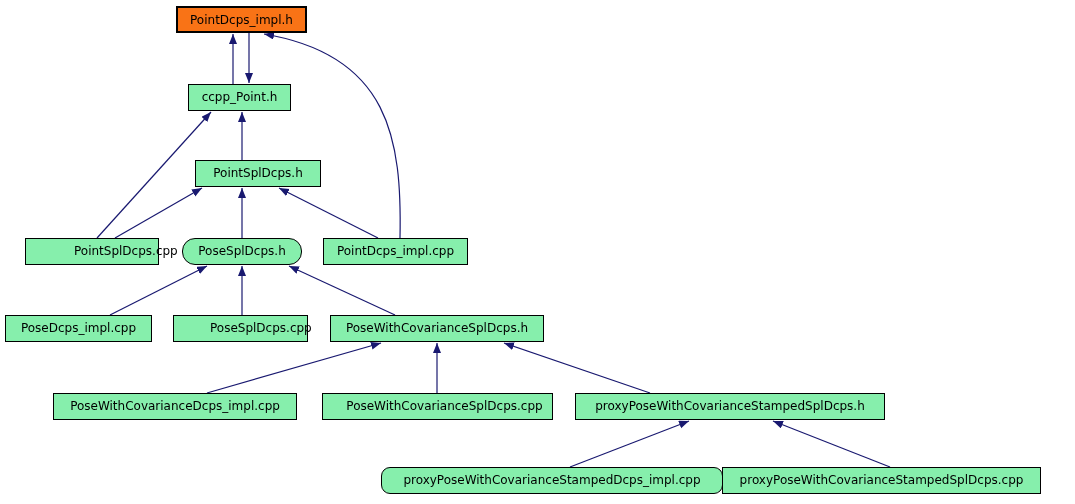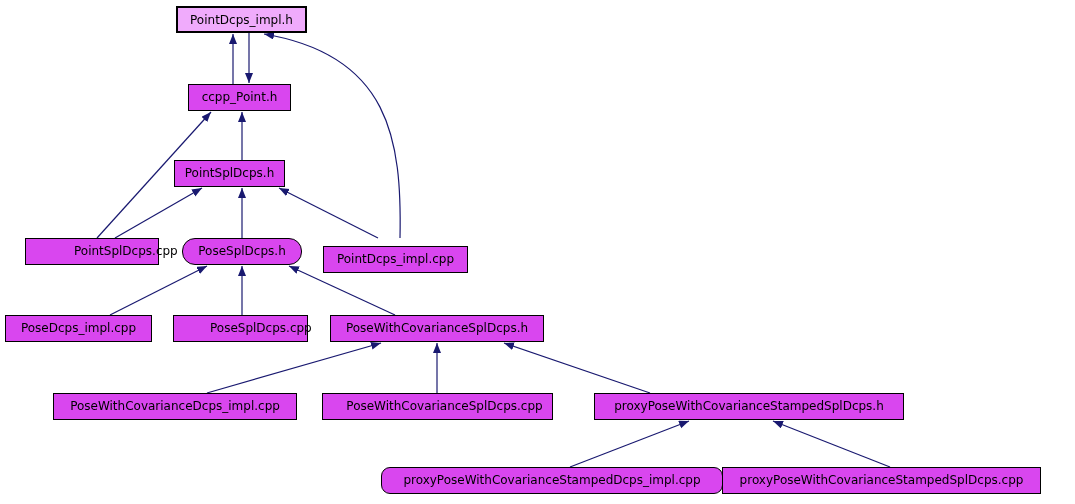--- a/index.html
+++ b/index.html
@@ -18,32 +18,32 @@
   #edge-layer {
     position: absolute;
     left: 0;
     top: 0;
     width: 1075px;
     height: 504px;
   }
   .node {
     position: absolute;
     box-sizing: border-box;
-    background: #d946ef;
+    background: #86efac;
     border: 1px solid #000000;
     color: #000000;
     font-size: 12px;
     line-height: 24px;
     text-align: center;
     white-space: nowrap;
     cursor: pointer;
   }
   .node.current {
     border-width: 2px;
-    background: #f0abfc;
+    background: #f97316;
     cursor: default;
   }
   .edge {
     fill: none;
     stroke: #191970;
     stroke-width: 1.2;
   }
 </style>
 </head>
 <body>
@@ -70,26 +70,26 @@
         <path d="M207,393 L381,343" class="edge" marker-end="url(#arrowhead)"></path>
         <path d="M437,393 L437,343" class="edge" marker-end="url(#arrowhead)"></path>
         <path d="M650,393 L504,343" class="edge" marker-end="url(#arrowhead)"></path>
         <path d="M570,467 L689,421" class="edge" marker-end="url(#arrowhead)"></path>
         <path d="M890,467 L773,421" class="edge" marker-end="url(#arrowhead)"></path>
       </g>
   </svg>
   <div id="nodes">
       <div class="node current" style="left: 176px; top: 6px; width: 131px; height: 27px;">PointDcps_impl.h</div>
       <div class="node" style="left: 188px; top: 84px; width: 103px; height: 27px;">ccpp_Point.h</div>
-      <div class="node" style="left: 174px; top: 160px; width: 111px; height: 27px;">PointSplDcps.h</div>
+      <div class="node" style="left: 195px; top: 160px; width: 126px; height: 27px;">PointSplDcps.h</div>
       <div class="node" style="left: 25px; top: 238px; width: 134px; height: 27px; padding-left: 48px;">PointSplDcps.cpp</div>
       <div class="node" style="left: 182px; top: 238px; width: 120px; height: 27px; border-radius: 13px;">PoseSplDcps.h</div>
-      <div class="node" style="left: 323px; top: 238px; width: 145px; height: 27px; margin-top: 8px;">PointDcps_impl.cpp</div>
+      <div class="node" style="left: 323px; top: 238px; width: 145px; height: 27px;">PointDcps_impl.cpp</div>
       <div class="node" style="left: 5px; top: 315px; width: 147px; height: 27px;">PoseDcps_impl.cpp</div>
       <div class="node" style="left: 173px; top: 315px; width: 135px; height: 27px; padding-left: 36px;">PoseSplDcps.cpp</div>
       <div class="node" style="left: 330px; top: 315px; width: 214px; height: 27px;">PoseWithCovarianceSplDcps.h</div>
       <div class="node" style="left: 53px; top: 393px; width: 244px; height: 27px;">PoseWithCovarianceDcps_impl.cpp</div>
       <div class="node" style="left: 322px; top: 393px; width: 231px; height: 27px; padding-left: 14px;">PoseWithCovarianceSplDcps.cpp</div>
-      <div class="node" style="left: 575px; top: 393px; width: 310px; height: 27px; margin-left: 19px;">proxyPoseWithCovarianceStampedSplDcps.h</div>
+      <div class="node" style="left: 575px; top: 393px; width: 310px; height: 27px;">proxyPoseWithCovarianceStampedSplDcps.h</div>
       <div class="node" style="left: 381px; top: 467px; width: 342px; height: 27px; border-radius: 9px;">proxyPoseWithCovarianceStampedDcps_impl.cpp</div>
       <div class="node" style="left: 722px; top: 467px; width: 319px; height: 27px;">proxyPoseWithCovarianceStampedSplDcps.cpp</div>
     </div>
 </div>
 
 </body></html>

